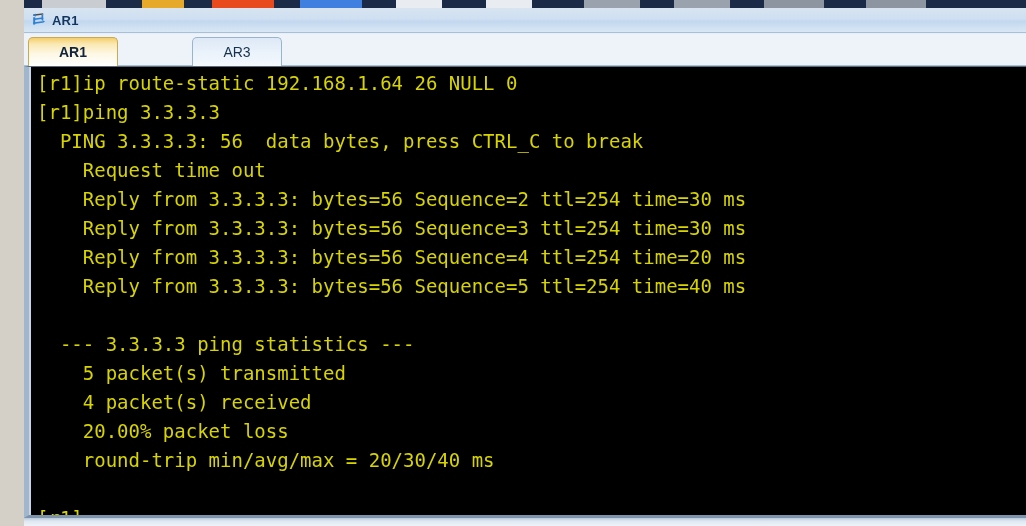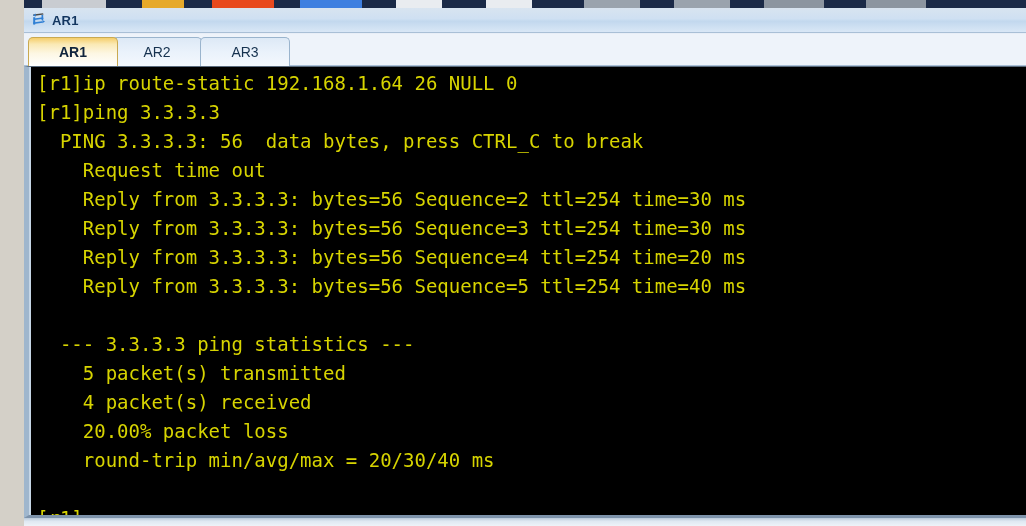--- a/index.html
+++ b/index.html
@@ -93,21 +93,21 @@
   }
   .tab.active {
     background: linear-gradient(to bottom, #f5cd6a 0%, #fae9b4 22%, #fdf7e3 55%, #ffffff 100%);
     border-color: #c9a951;
     font-weight: bold;
     color: #10243d;
     z-index: 3;
   }
   .tab.t0 { left: 4px; }
   .tab.t1 { left: 88px; }
-  .tab.t2 { left: 176px; align-items: center; }
+  .tab.t2 { left: 168px; align-items: center; }
 
   
   .terminal-frame {
     position: absolute;
     top: 66px; left: 0;
     width: 1026px;
     height: 452px;
     background: #000;
     box-sizing: border-box;
     border-left: 5px solid #9fb6cd;
@@ -191,23 +191,20 @@
       <path d="M12.4 9.0 L15.0 10.6 L12.4 12.2 Z" fill="#2f7fd4"></path>
       <path d="M5.6 2.6 L3.0 4.2 L5.6 5.8 Z" fill="#2f7fd4"></path>
     </svg>
     <span class="win-title">AR1</span>
   </div>
 
   <div class="tabstrip">
     <div class="tab t0 active">
       <span>AR1</span>
     </div>
-    <div class="tab t1">
-      <span>AR2</span>
-    </div>
     <div class="tab t2">
       <span>AR3</span>
     </div>
   </div>
 
   <div class="terminal-frame">
     <div class="terminal" id="terminal" style="color: rgb(215, 212, 0);"><div class="line">[r1]ip route-static 192.168.1.64 26 NULL 0</div><div class="line">[r1]ping 3.3.3.3</div><div class="line">  PING 3.3.3.3: 56  data bytes, press CTRL_C to break</div><div class="line">    Request time out</div><div class="line">    Reply from 3.3.3.3: bytes=56 Sequence=2 ttl=254 time=30 ms</div><div class="line">    Reply from 3.3.3.3: bytes=56 Sequence=3 ttl=254 time=30 ms</div><div class="line">    Reply from 3.3.3.3: bytes=56 Sequence=4 ttl=254 time=20 ms</div><div class="line">    Reply from 3.3.3.3: bytes=56 Sequence=5 ttl=254 time=40 ms</div><div class="line blank"> </div><div class="line">  --- 3.3.3.3 ping statistics ---</div><div class="line">    5 packet(s) transmitted</div><div class="line">    4 packet(s) received</div><div class="line">    20.00% packet loss</div><div class="line">    round-trip min/avg/max = 20/30/40 ms</div><div class="line blank"> </div><div class="line">[r1]</div></div>
   </div>
 
   <div class="bottom-chrome"></div>

